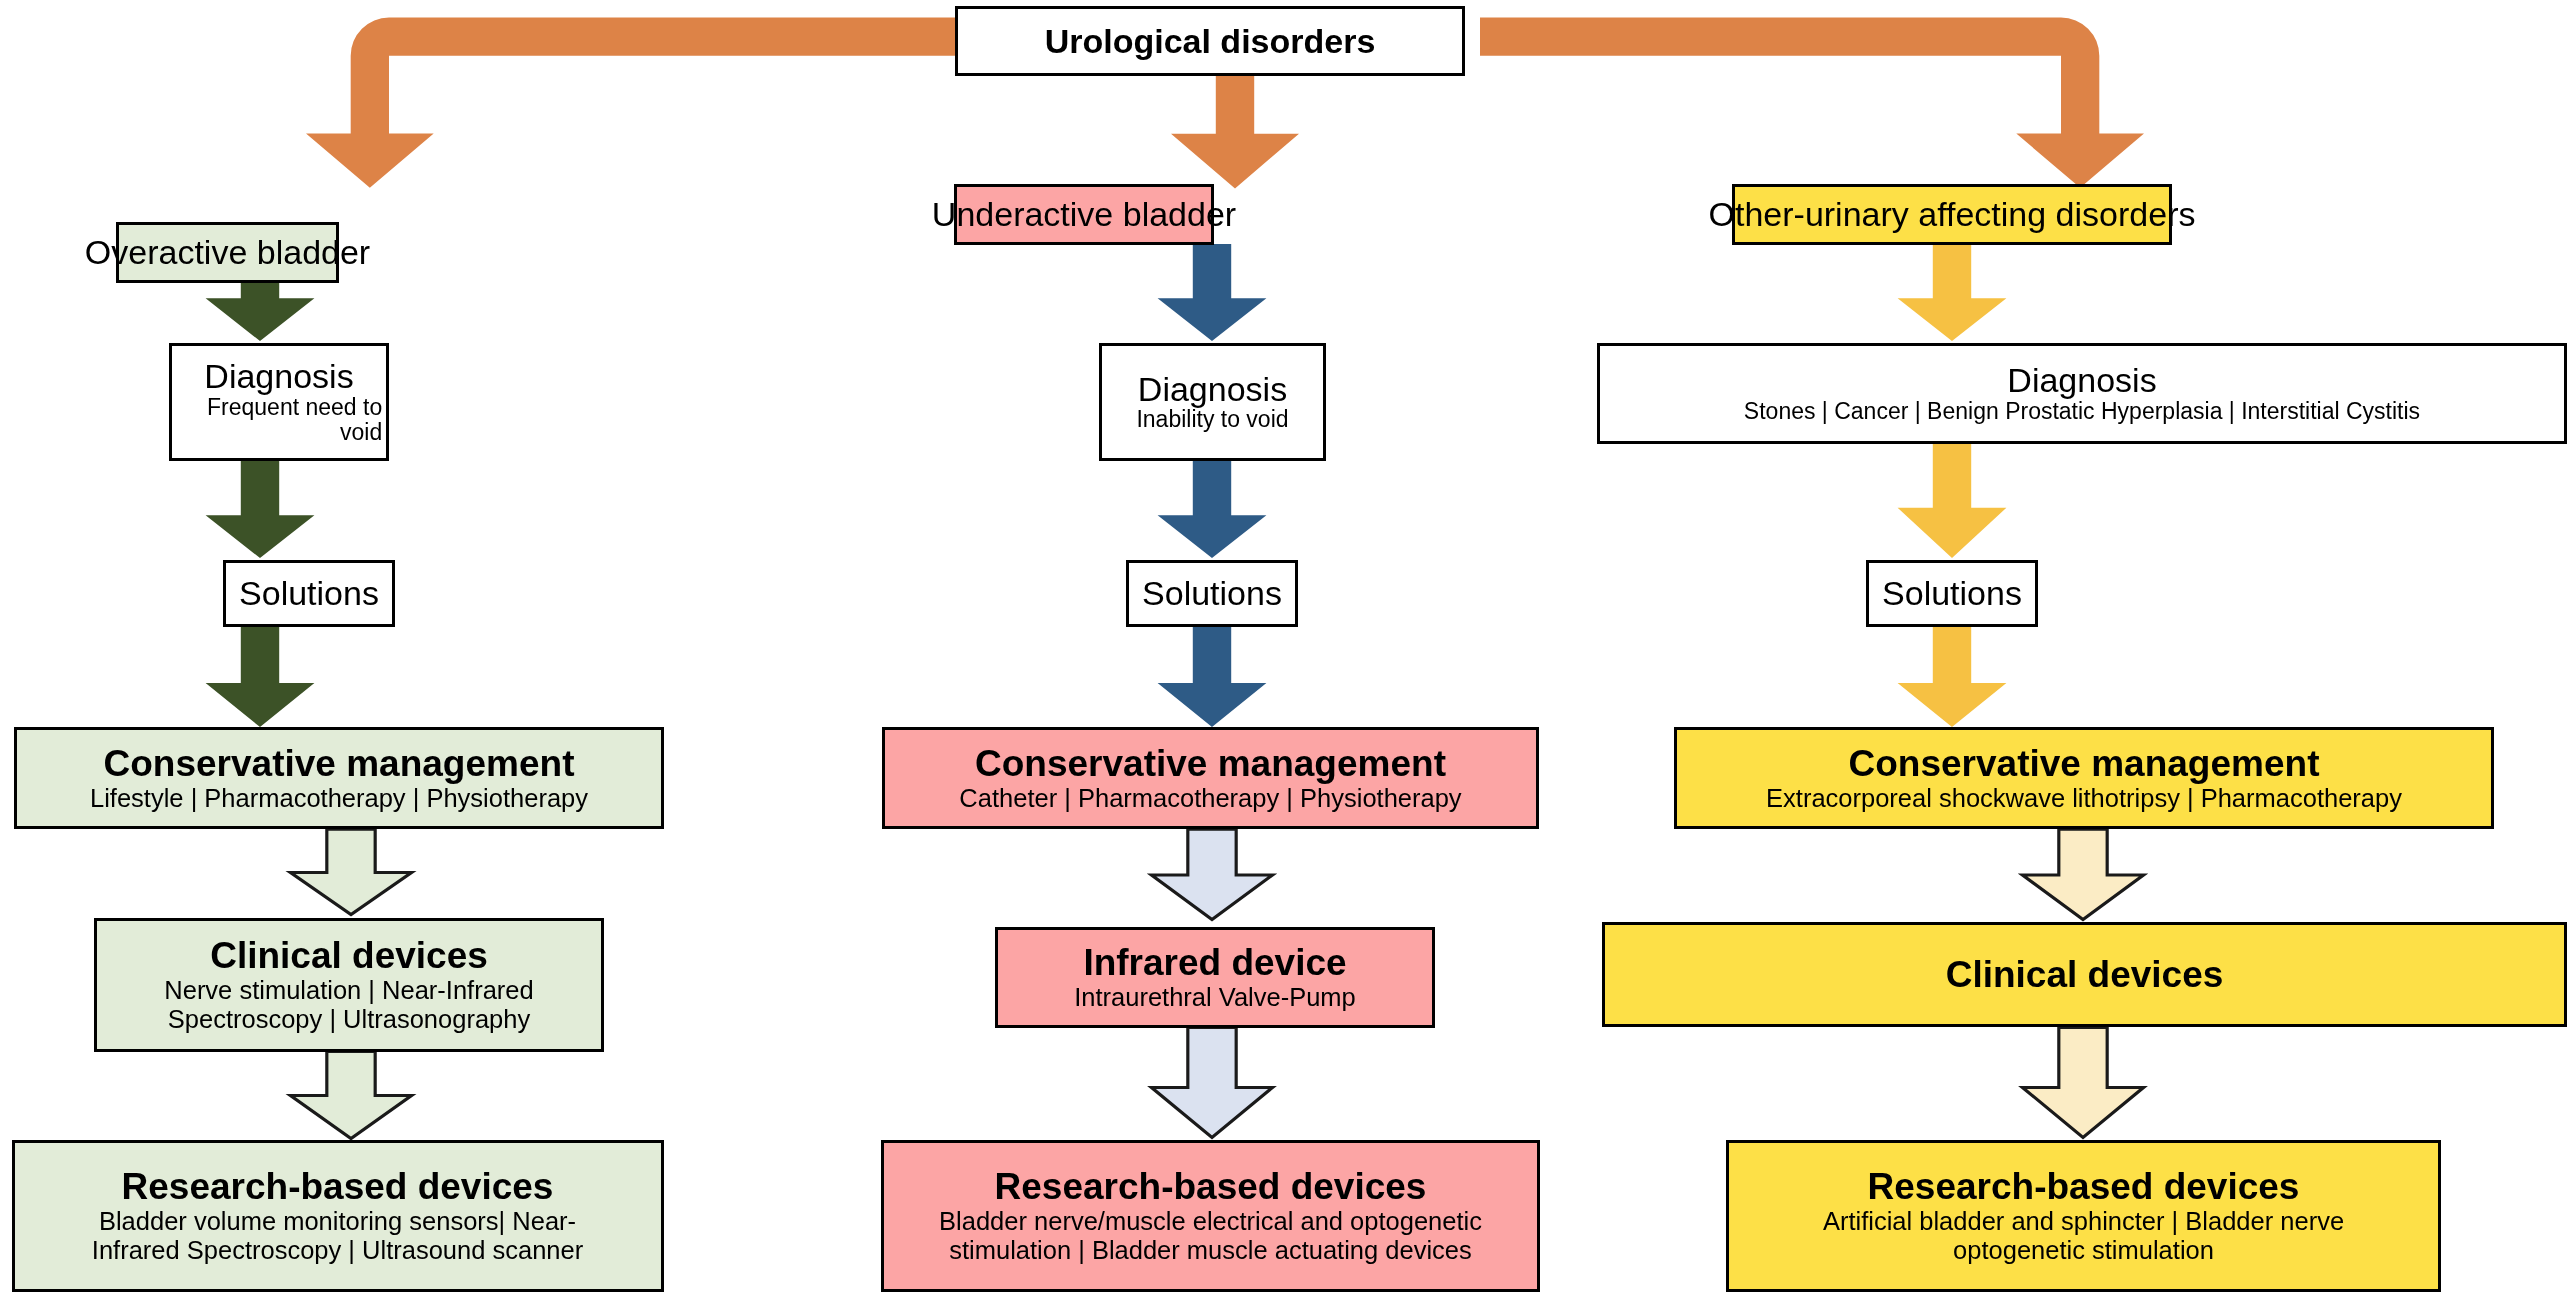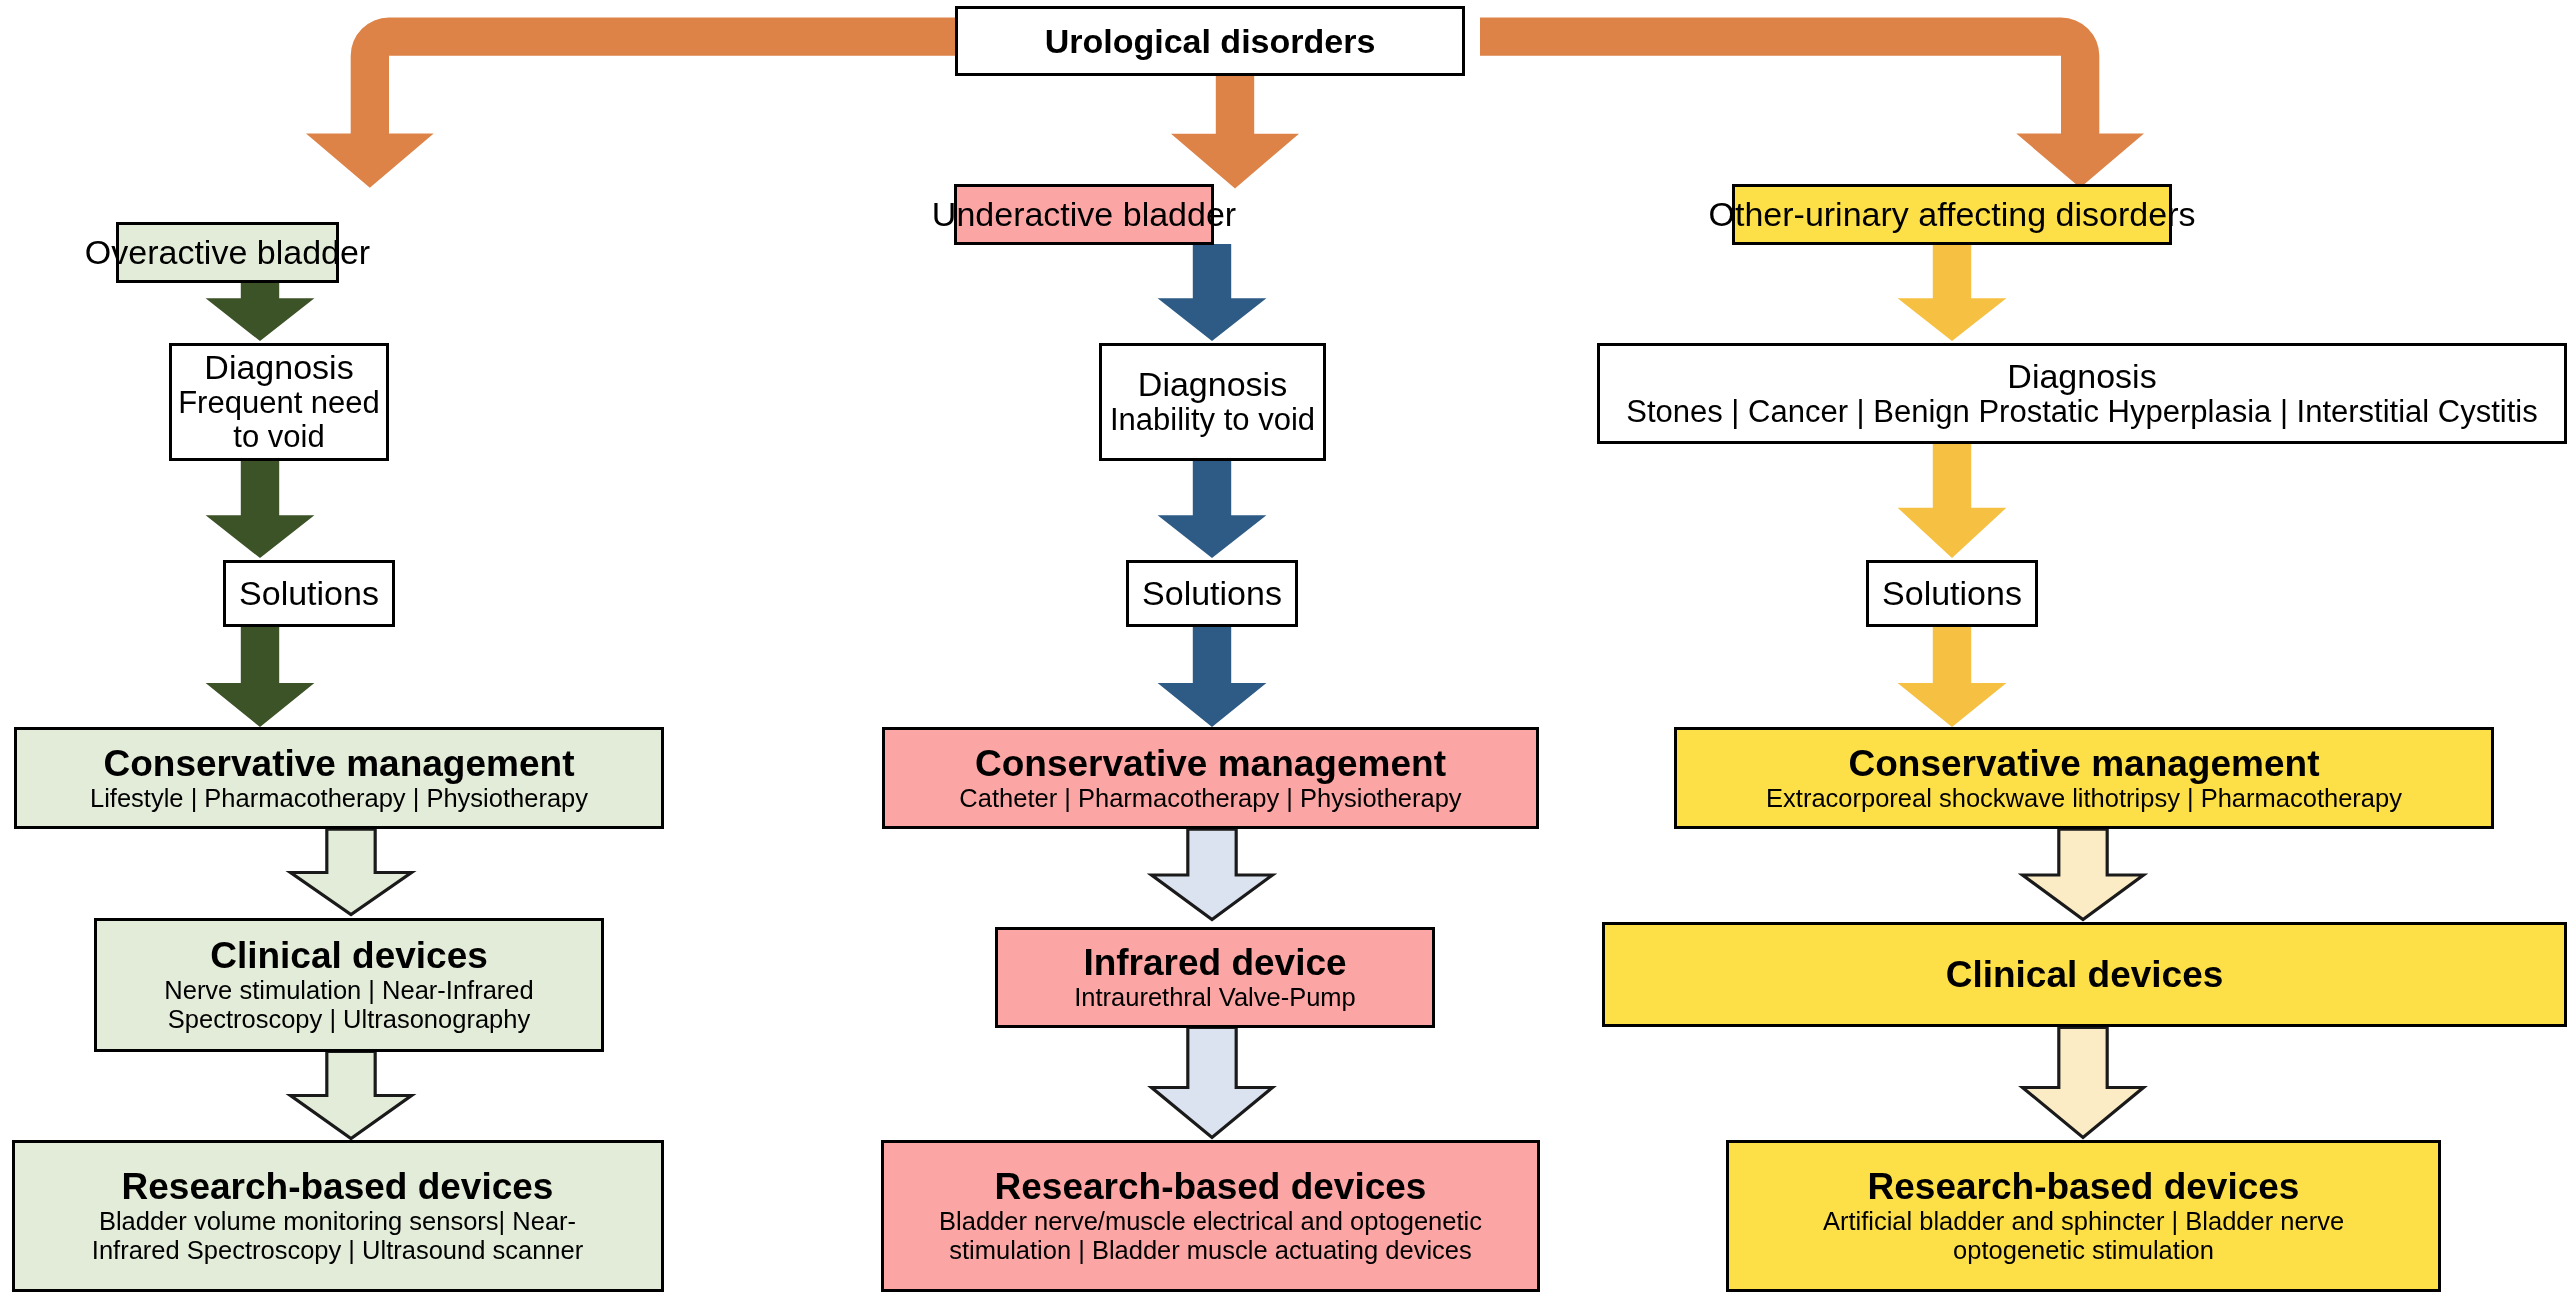--- a/index.html
+++ b/index.html
@@ -27,33 +27,33 @@
     z-index: 5;
   }
   .box .title {
     font-size: 34px;
     line-height: 1.08;
     color: #000;
     white-space: nowrap;
   }
   .box.bold .title { font-weight: bold; }
   .box .sub {
-    font-size: 31px;
+    font-size: 23px;
     line-height: 1.12;
     color: #000;
     padding: 0 3.8px;
   }
   .box.big .title { font-size: 37px; font-weight: bold; text-align: right; }
   .box.big .sub   { font-size: 25.5px; }
 
   
   .tint-green  { background: #e2ecd8; }
   .tint-blue   { background: #fca5a5; }
   .tint-yellow { background: #fde047; }
-  .tint-white  { background: #ffffff; }
+  .tint-white  { background: #ffffff; text-align: right; }
 
   
   .arrow-solid {
     position: absolute;
     z-index: 2;
   }
 
   
   .arrow-outline {
     position: absolute;

